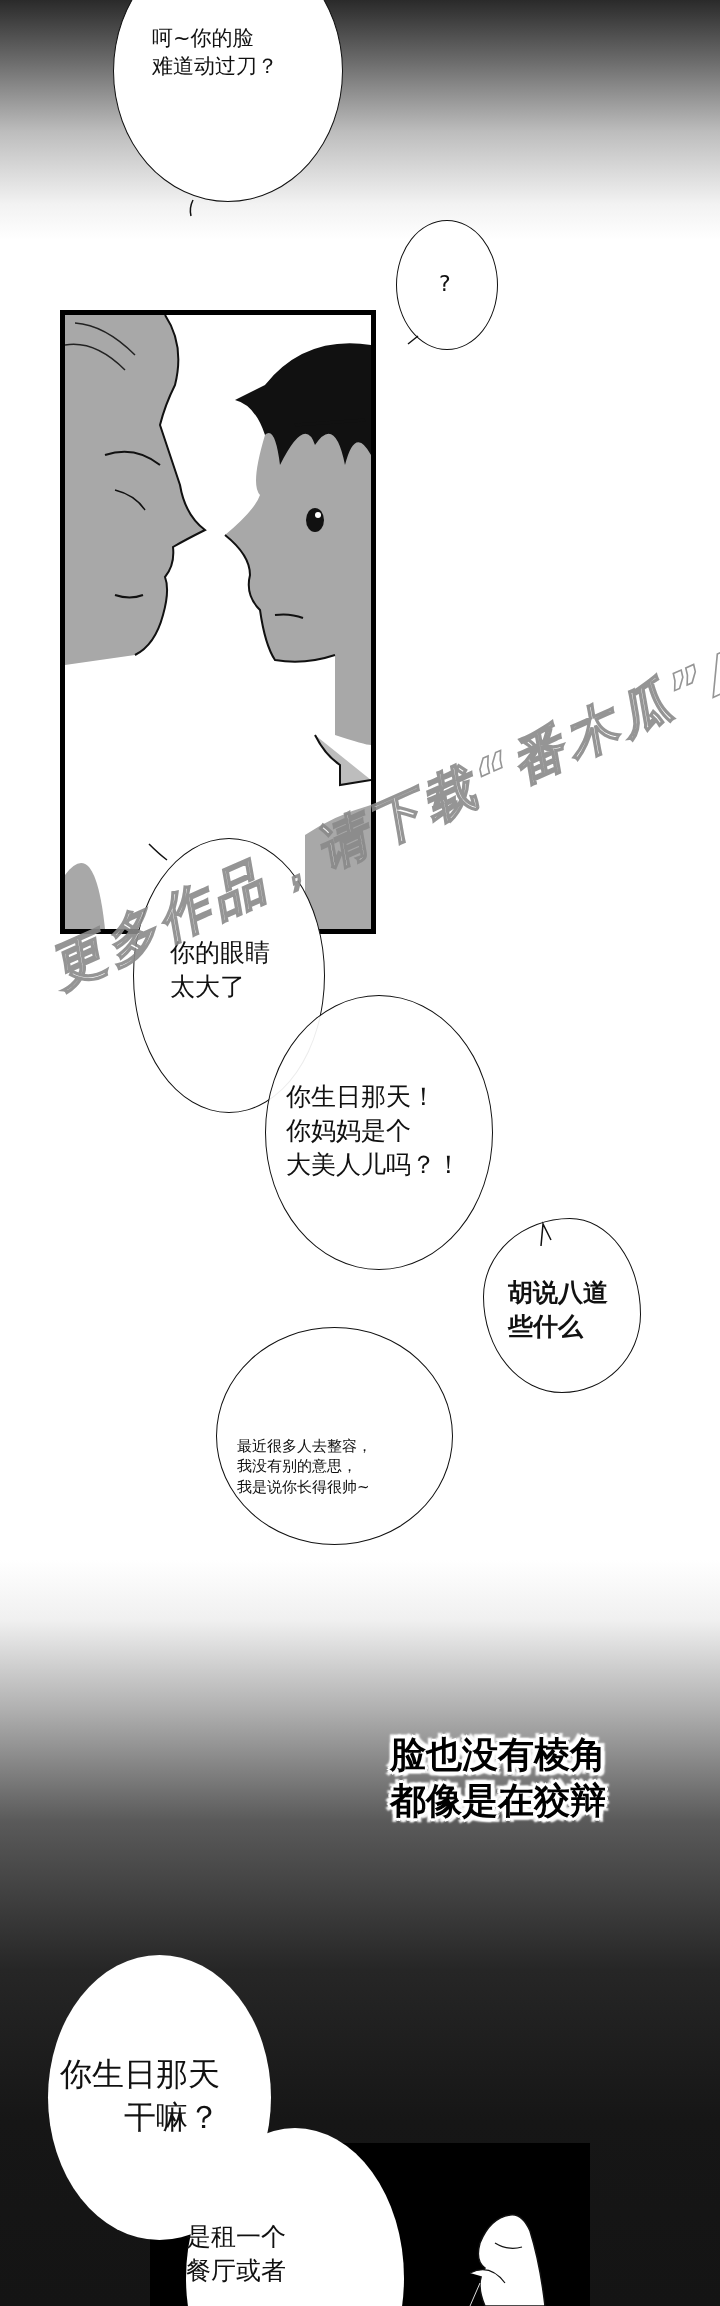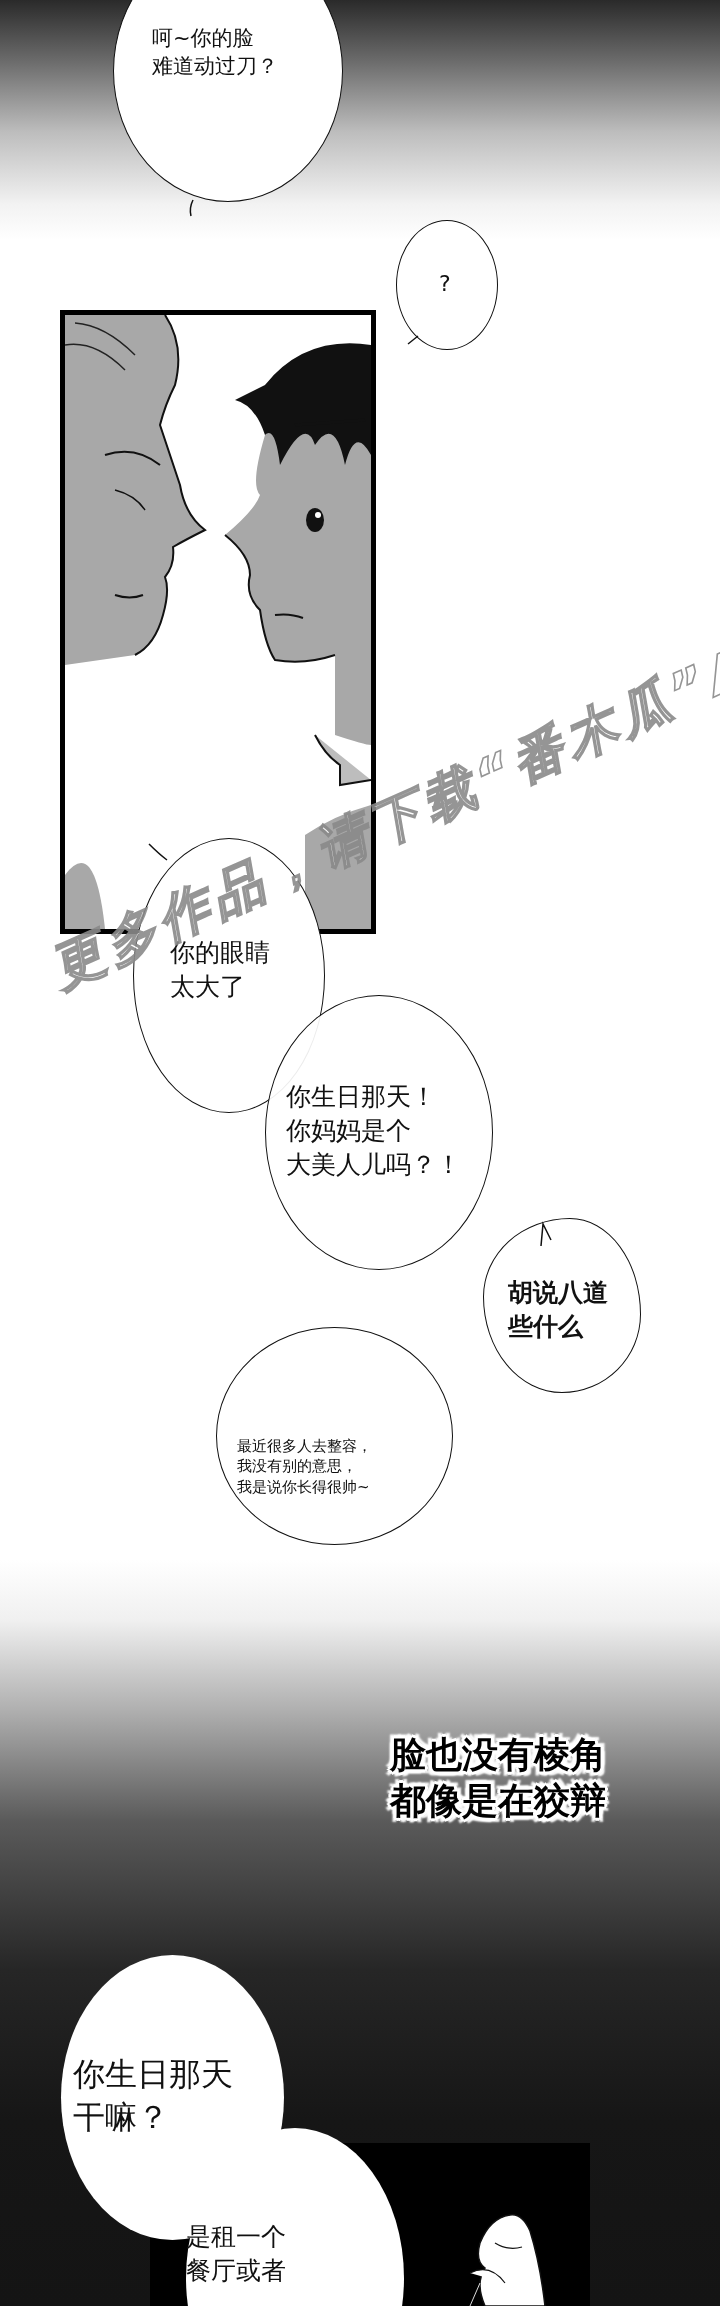--- a/index.html
+++ b/index.html
@@ -107,21 +107,21 @@
 
 <div class="inner-panel">
   <svg width="440" height="163" viewBox="0 0 440 163">
     <path d="M330 100 Q340 75 360 72 Q372 70 380 88 Q390 120 395 163 L335 163 Q325 140 335 125 Q325 118 330 100 Z" fill="#fff" stroke="#111" stroke-width="1.5"></path>
     <path d="M345 100 Q358 108 372 104" stroke="#111" stroke-width="1.2" fill="none"></path>
     <path d="M320 130 Q340 120 355 140" stroke="#111" stroke-width="1.2" fill="#fff"></path>
     <path d="M330 140 L320 163" stroke="#ddd" stroke-width="1"></path>
   </svg>
 </div>
 
-<div class="bubble" style="left:61px; top:1955px; width:223px; height:285px; border:none;">
+<div class="bubble" style="left:48px; top:1955px; width:223px; height:285px; border:none;text-align:right;">
   <div class="txt" style="left:12px; top:98px; font-size:32px;">你生日那天
 干嘛？</div>
 </div>
 
 <div class="bubble" style="left:186px; top:2128px; width:218px; height:300px; border:none;">
   <div class="txt" style="left:0; top:92px; font-size:25px;">是租一个
 餐厅或者</div>
 </div>
 
 </body></html>

